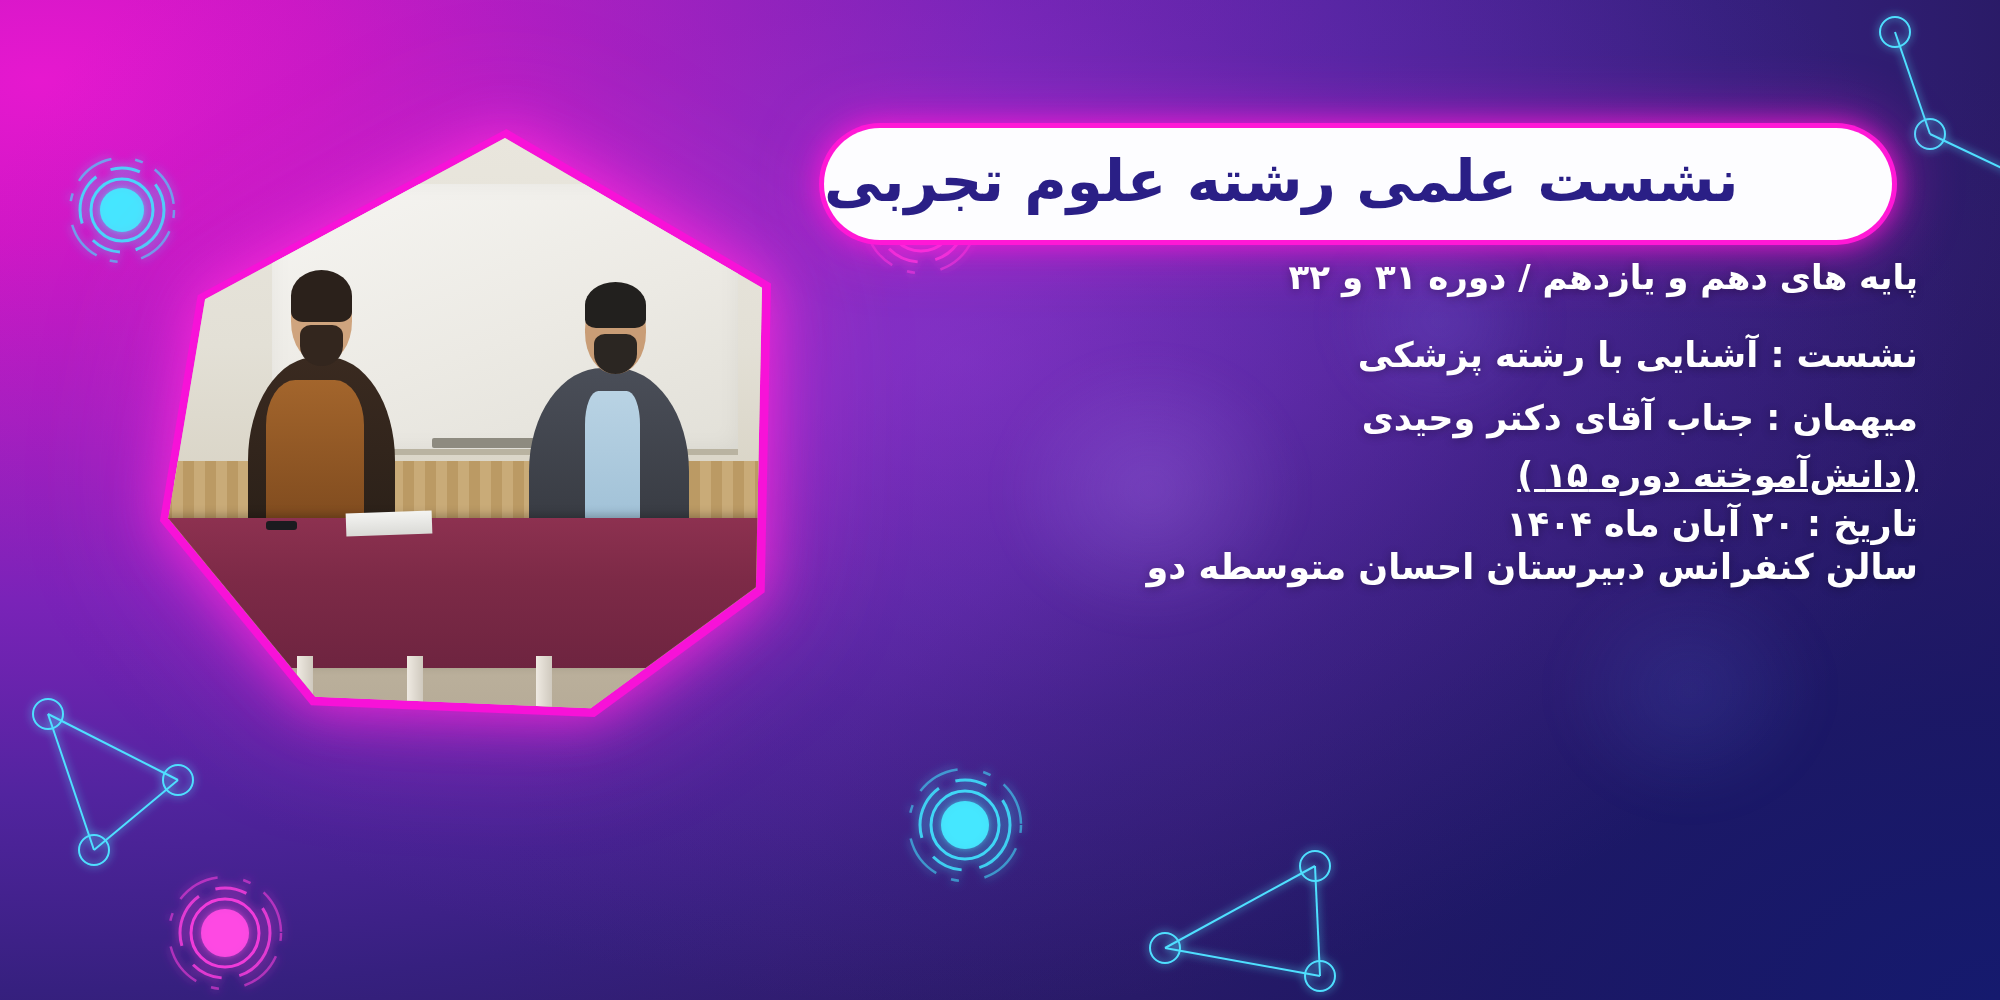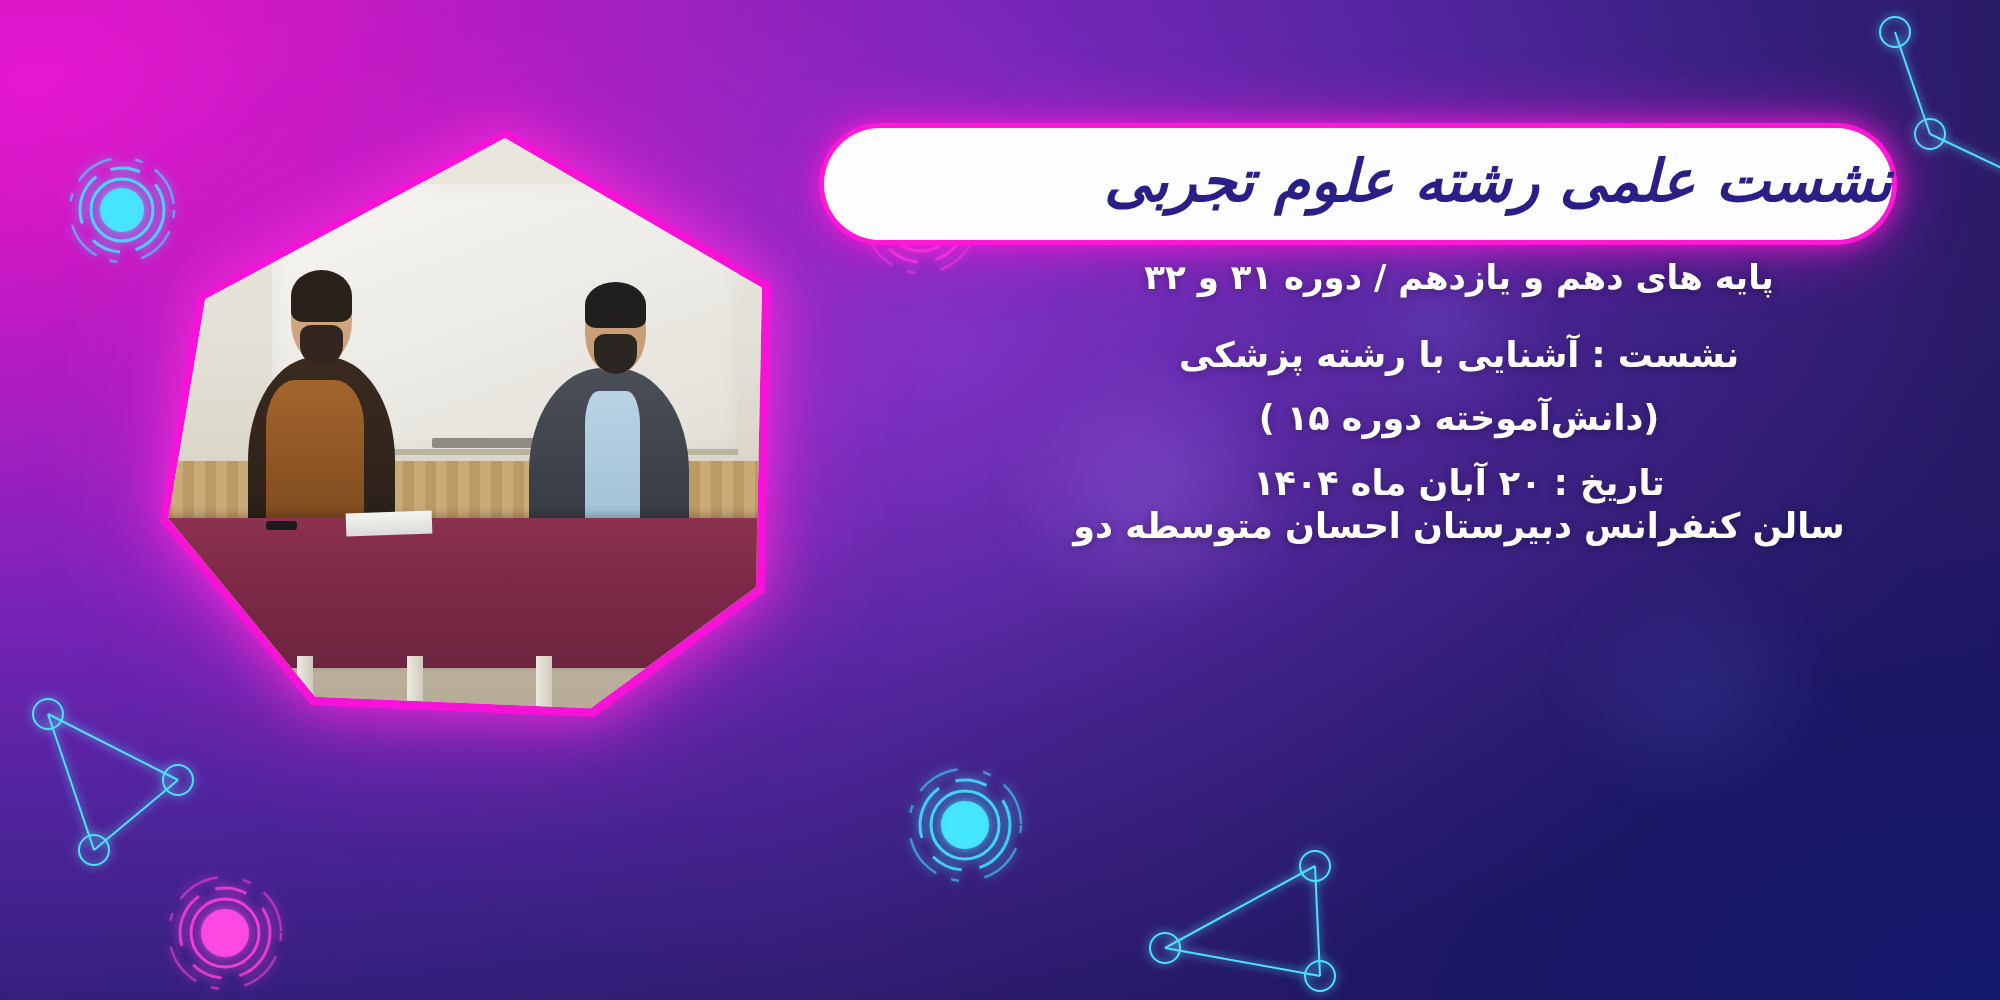--- a/index.html
+++ b/index.html
@@ -143,56 +143,55 @@
     width: 1068px;
     height: 112px;
     background: #fdfdff;
     border-radius: 58px;
     box-shadow:
       0 0 0 5px #ff18d6,
       0 0 26px 4px rgba(255,24,214,0.85),
       0 0 62px 10px rgba(255,24,214,0.45);
     display: flex;
     align-items: center;
-    justify-content: flex-start;
-    font-style: italic;
+    justify-content: flex-end;
   }
   .title-text {
     color: #2a1f86;
     font-size: 58px;
     font-weight: bold;
     letter-spacing: 0px;
     white-space: nowrap;
     line-height: 1;
     padding-bottom: 6px;
   }
 
   
   .info {
     position: absolute;
-    left: 875px;
+    left: 798px;
     top: 252px;
     width: 1120px;
-    text-align: center;
+    text-align: right;
     color: #ffffff;
     padding-left: 0;
     padding-right: 0;
   }
   .info .line {
     font-size: 35px;
     font-weight: bold;
     line-height: 1.0;
     white-space: nowrap;
     text-shadow: 0 2px 10px rgba(0,0,0,0.30);
     padding-left: 48px;
   }
   .line.grades   { margin-top: 8px;  margin-bottom: 44px; font-size: 34px; }
   .line.subject  { margin-bottom: 28px; }
   .line.guest    { margin-bottom: 22px; }
-  .line.alumni   { margin-bottom: 30px; font-weight: bold; }
+  .line.alumni   { margin-bottom: 14px; font-weight: bold; text-decoration: underline; }
   .line.date     { margin-bottom: 8px; }
   .line.venue    { margin-bottom: 0; }
 
   
   .glowcircle { position: absolute; }
   .glowcircle svg { display: block; overflow: visible; }
 
   
   .constellation { position: absolute; }
   .constellation svg { display: block; overflow: visible; }
@@ -347,18 +346,19 @@
     </div>
   </div>
 
   <div class="title-pill">
     <div class="title-text">نشست علمی رشته علوم تجربی</div>
   </div>
 
   <div class="info">
     <div class="line grades">پایه های دهم و یازدهم /  دوره ۳۱ و ۳۲</div>
     <div class="line subject">نشست :  آشنایی با رشته پزشکی</div>
+    <div class="line guest">میهمان :  جناب آقای دکتر وحیدی</div>
     <div class="line alumni">(دانش‌آموخته دوره ۱۵ )</div>
     <div class="line date">تاریخ :  ۲۰ آبان ماه ۱۴۰۴</div>
     <div class="line venue">سالن کنفرانس دبیرستان احسان متوسطه دو</div>
   </div>
 
 </div>
 
 </body></html>

